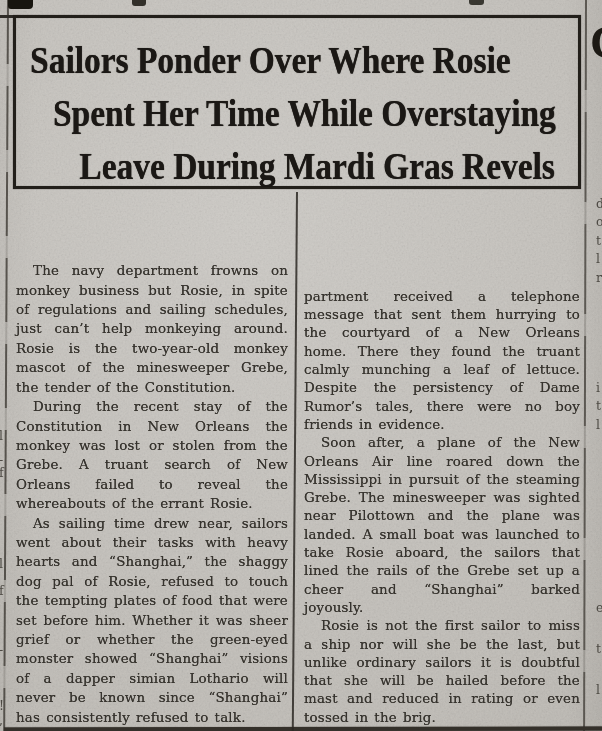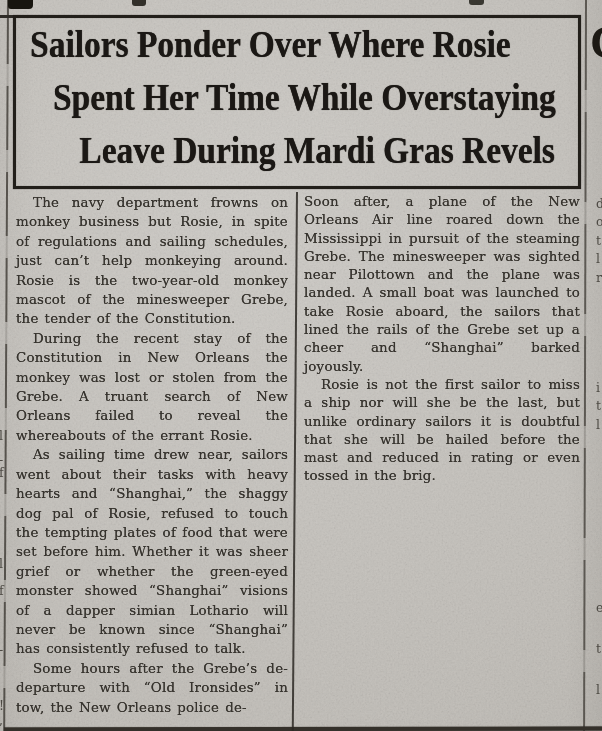--- a/index.html
+++ b/index.html
@@ -58,36 +58,37 @@
     box-shadow:0 0 1px rgba(30,27,22,0.6), inset 0 0 1px rgba(30,27,22,0.5);
   }
   .headline-line{
     white-space:nowrap;
     font-family:"Liberation Serif",serif;font-weight:bold;
     font-size:38px;line-height:53px;color:var(--headline-ink);
     letter-spacing:0px;
     transform:scaleX(0.88);transform-origin:left center;
     text-shadow:0 0 0.8px rgba(25,22,18,0.85), 0.4px 0.4px 0 rgba(25,22,18,0.4);
   }
-  .headline-box .inner{padding-top:0;}
+  .headline-box .inner{padding-top:16px;}
   .hl-0{padding-left:16px;}
   .hl-1{padding-left:42px;}
   .hl-2{padding-left:72px;}
 
   
   .next-col-letter{
     position:absolute;left:590px;top:20px;z-index:4;
     font-family:"Liberation Serif",serif;font-weight:bold;font-size:46px;
     color:#1c1914;line-height:46px;
   }
 
   
   .columns{
     position:absolute;left:16px;top:193px;width:564px;height:534px;z-index:4;
     display:flex;
+    align-items:flex-end;
   }
   .col{color:var(--ink);text-align:justify;}
   .col p{
     margin:0;text-indent:17px;
     letter-spacing:0.2px;word-spacing:1.6px;
     text-shadow:0 0 0.6px rgba(54,50,44,0.85);
   }
   .col-left{width:272px;font-size:13.4px;line-height:19.4px;}
   .col-right{width:276px;margin-left:16px;font-size:13.4px;line-height:18.3px;}
   .col-right p:first-child{text-indent:0;}
@@ -136,23 +137,23 @@
   </div>
 </div>
 
 <div class="next-col-letter">C</div>
 
 <div class="columns">
   <div class="col col-left">
       <p>The navy department frowns on monkey business but Rosie, in spite of regulations and sailing schedules, just can’t help monkeying around. Rosie is the two-year-old monkey mascot of the minesweeper Grebe, the tender of the Constitution.</p>
       <p>During the recent stay of the Constitution in New Orleans the monkey was lost or stolen from the Grebe. A truant search of New Orleans failed to reveal the whereabouts of the errant Rosie.</p>
       <p>As sailing time drew near, sailors went about their tasks with heavy hearts and “Shanghai,” the shaggy dog pal of Rosie, refused to touch the tempting plates of food that were set before him. Whether it was sheer grief or whether the green-eyed monster showed “Shanghai” visions of a dapper simian Lothario will never be known since “Shanghai” has consistently refused to talk.</p>
-      <p>Some hours after the Grebe’s de-departure with “Old Ironsides” in tow, the New Orleans police de-</p>
     </div>
   <div class="col col-right">
+      <p>partment received a telephone message that sent them hurrying to the courtyard of a New Orleans home. There they found the truant calmly munching a leaf of lettuce. Despite the persistency of Dame Rumor’s tales, there were no boy friends in evidence.</p>
       <p>Soon after, a plane of the New Orleans Air line roared down the Mississippi in pursuit of the steaming Grebe. The minesweeper was sighted near Pilottown and the plane was landed. A small boat was launched to take Rosie aboard, the sailors that lined the rails of the Grebe set up a cheer and “Shanghai” barked joyously.</p>
       <p>Rosie is not the first sailor to miss a ship nor will she be the last, but unlike ordinary sailors it is doubtful that she will be hailed before the mast and reduced in rating or even tossed in the brig.</p>
     </div>
 </div>
 <div class="col-divider"></div>
 
 <div id="frags">
     <span class="frag left" style="top: 428px;">l</span>
     <span class="frag left" style="top: 452px;">-</span>
     <span class="frag left" style="top: 465px;">f</span>

